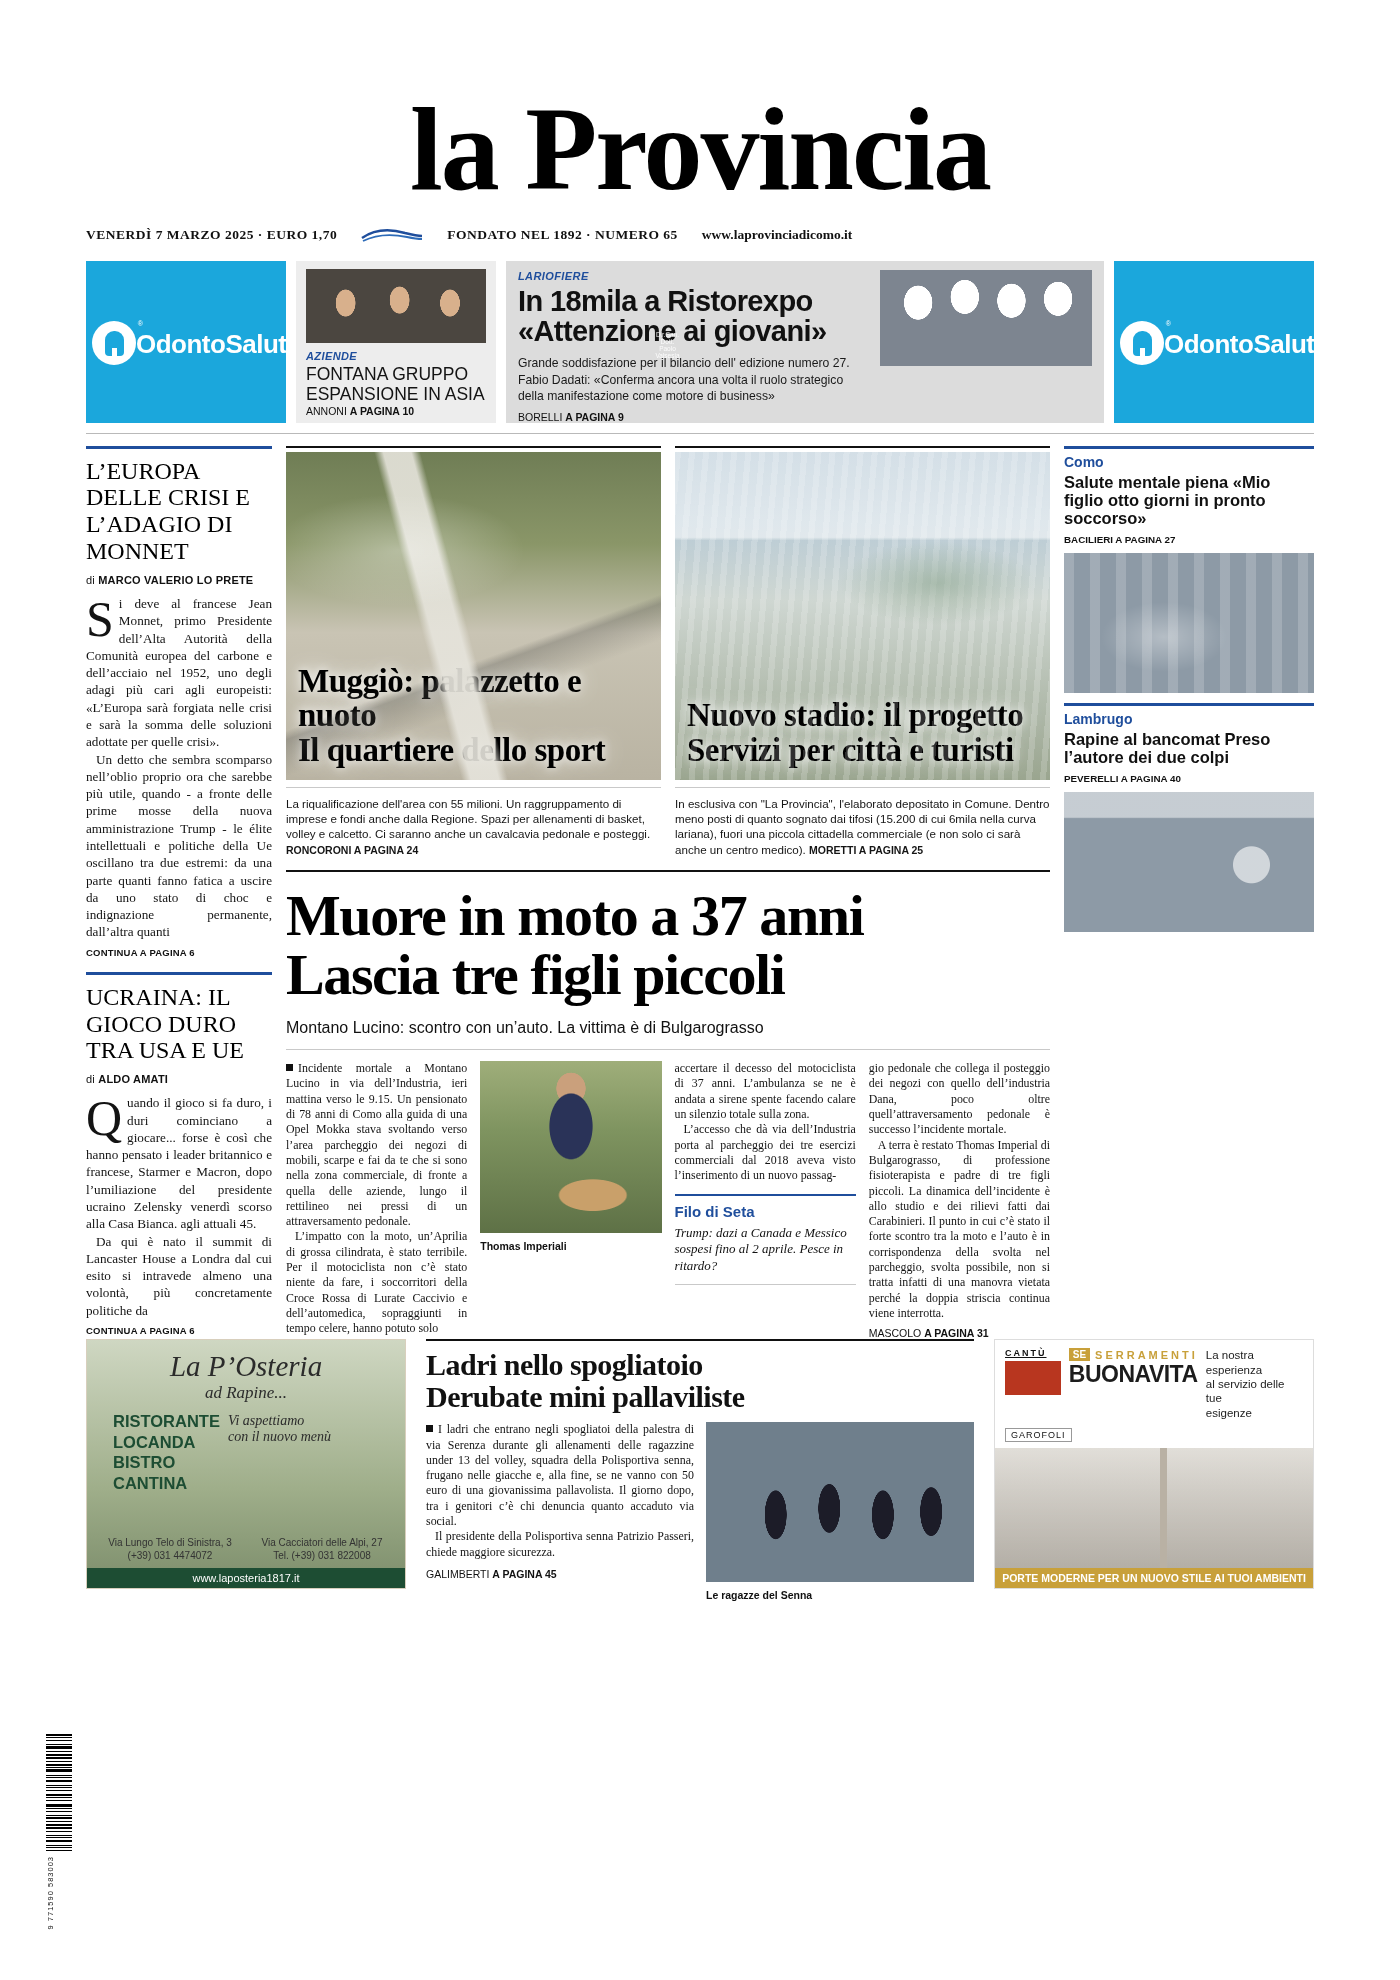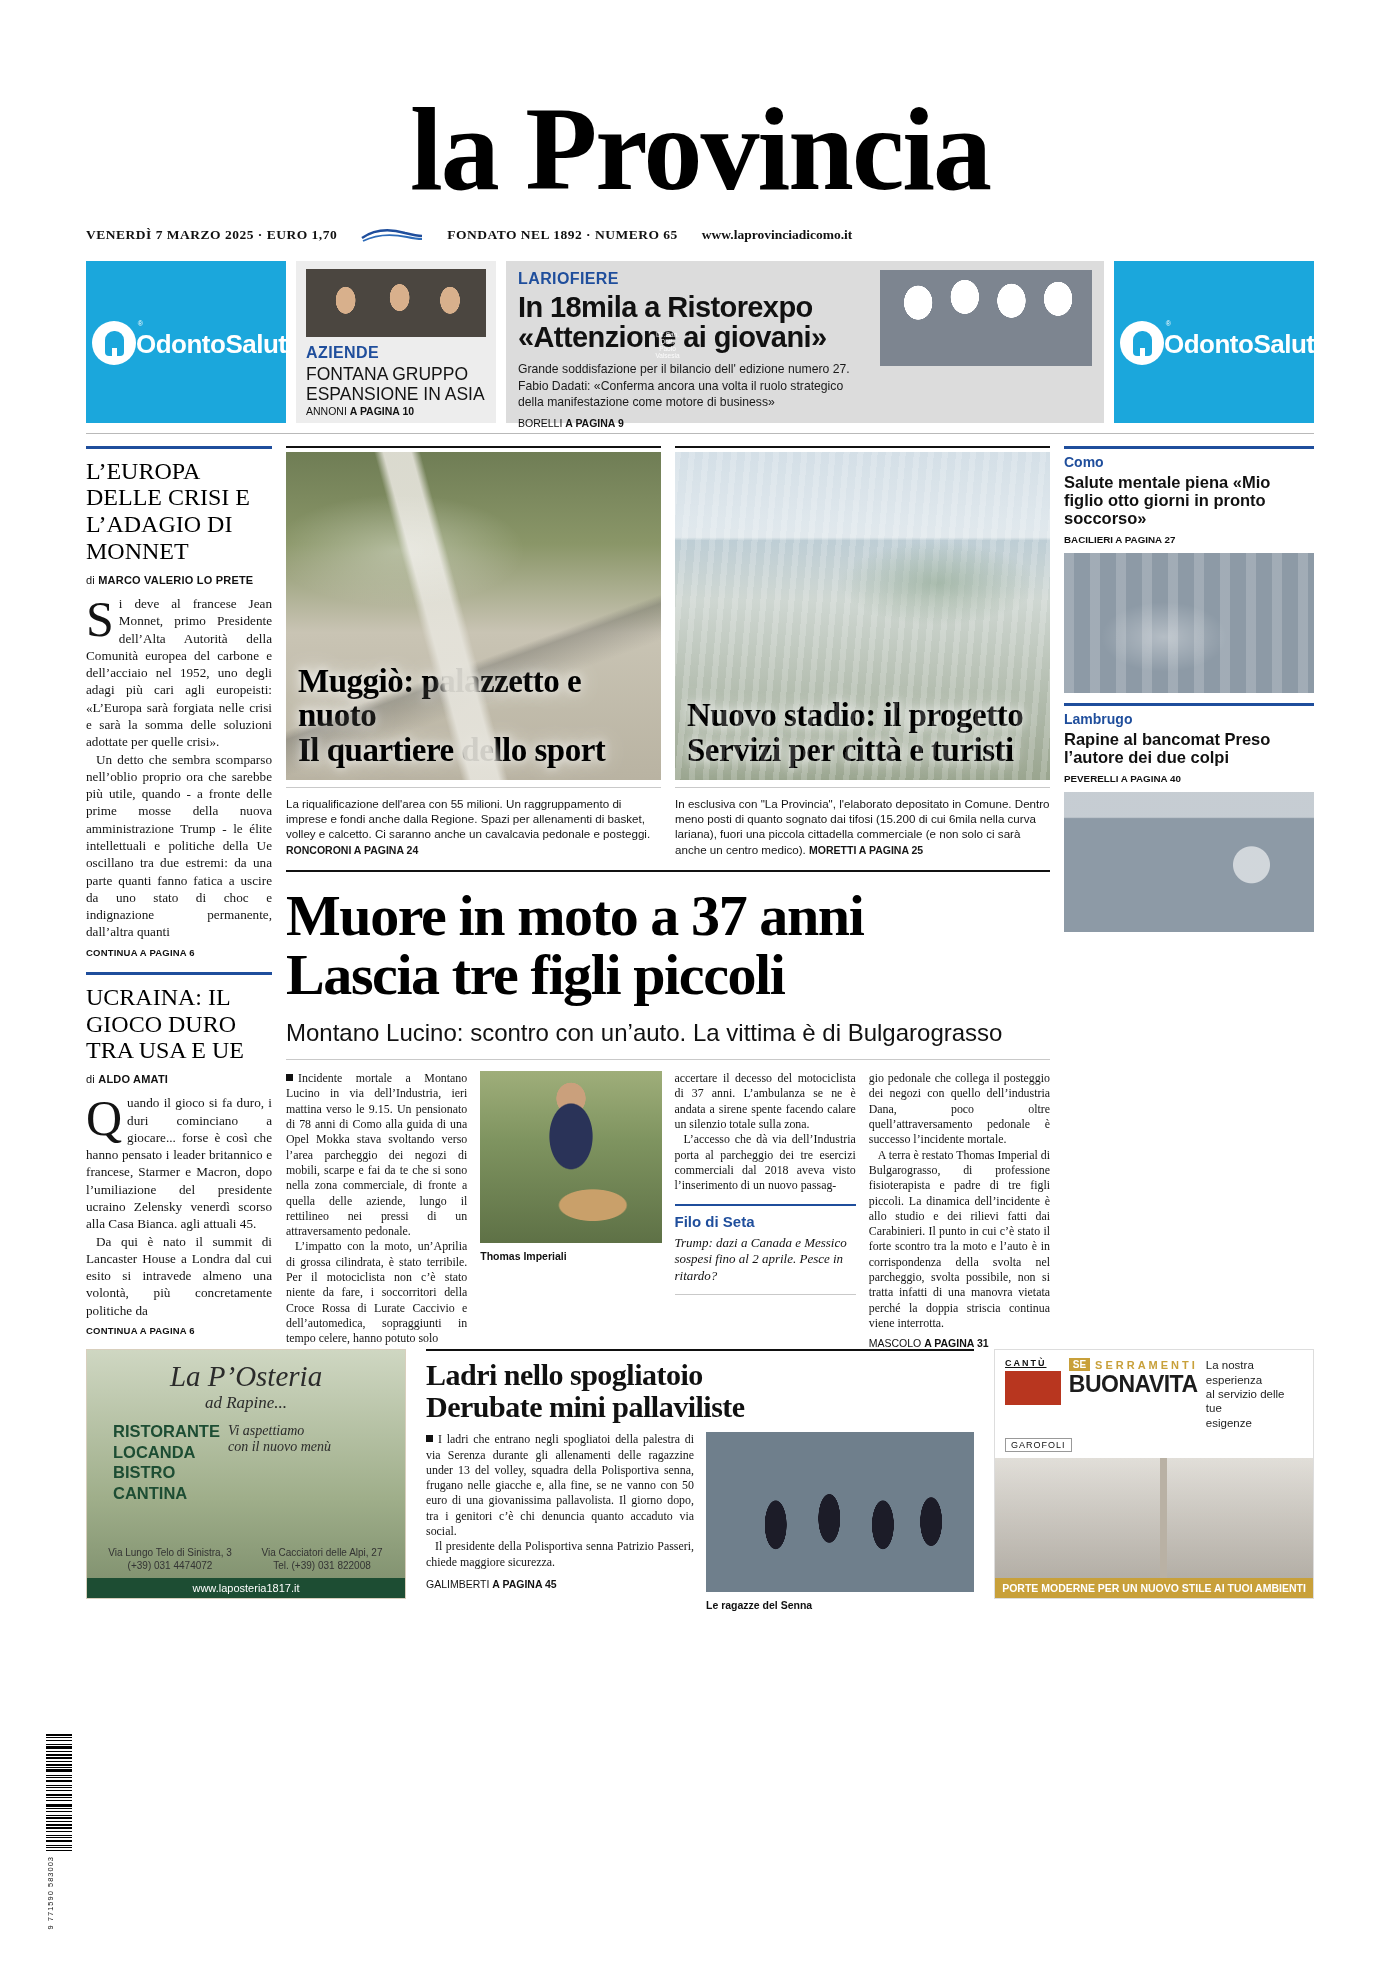--- a/index.html
+++ b/index.html
@@ -68,21 +68,21 @@
   .odonto .dir { font-size: 6.5px; margin-top: 3px; opacity: .95; }
 
   .promo-az {
     width: 200px; background: #EDEDED; flex: none;
     padding: 8px 10px 6px; display: flex; flex-direction: column;
   }
   .promo-az .ph {
     height: 76px; background: #4b4640; margin: 0 0 7px 0;
     position: relative; overflow: hidden;
   }
-  .kicker { color: #1F4E9C; font-size: 16px; font-weight: bold; letter-spacing: .4px; }
+  .kicker { color: #1F4E9C; font-size: 11px; font-weight: bold; letter-spacing: .4px; font-style: italic; }
   .promo-az .ttl {
     font-size: 17.5px; line-height: 1.12; margin-top: 3px; color: #141414;
     font-weight: 300;
   }
   .byline { font-size: 10.5px; margin-top: auto; }
   .byline b { font-weight: bold; }
 
   .promo-main {
     flex: 1; background: #DCDCDC; display: flex; padding: 9px 12px 7px;
     gap: 10px;
@@ -150,21 +150,21 @@
   .photocap .b { font-weight: bold; font-size: 10.5px; }
   .photocap .n { font-weight: normal; }
 
   
   .lead-h1 {
     font-family: "Liberation Serif", serif;
     font-weight: bold; font-size: 58px; line-height: 1.03;
     letter-spacing: -1.4px; margin-top: 14px; color: #000;
   }
   .lead-deck {
-    font-size: 24px; margin-top: 14px; padding-bottom: 12px;
+    font-size: 16px; margin-top: 14px; padding-bottom: 12px;
     border-bottom: 1px solid #c9c9c9; color: #111;
   }
   .cols3 { display: flex; gap: 13px; margin-top: 11px; }
   .cols3 .c { flex: 1; }
   .artbody {
     font-family: "Liberation Serif", serif;
     font-size: 11.9px; line-height: 1.285; text-align: justify; color: #131313;
   }
   .artbody p { text-indent: 9px; }
   .artbody p.first { text-indent: 0; }

